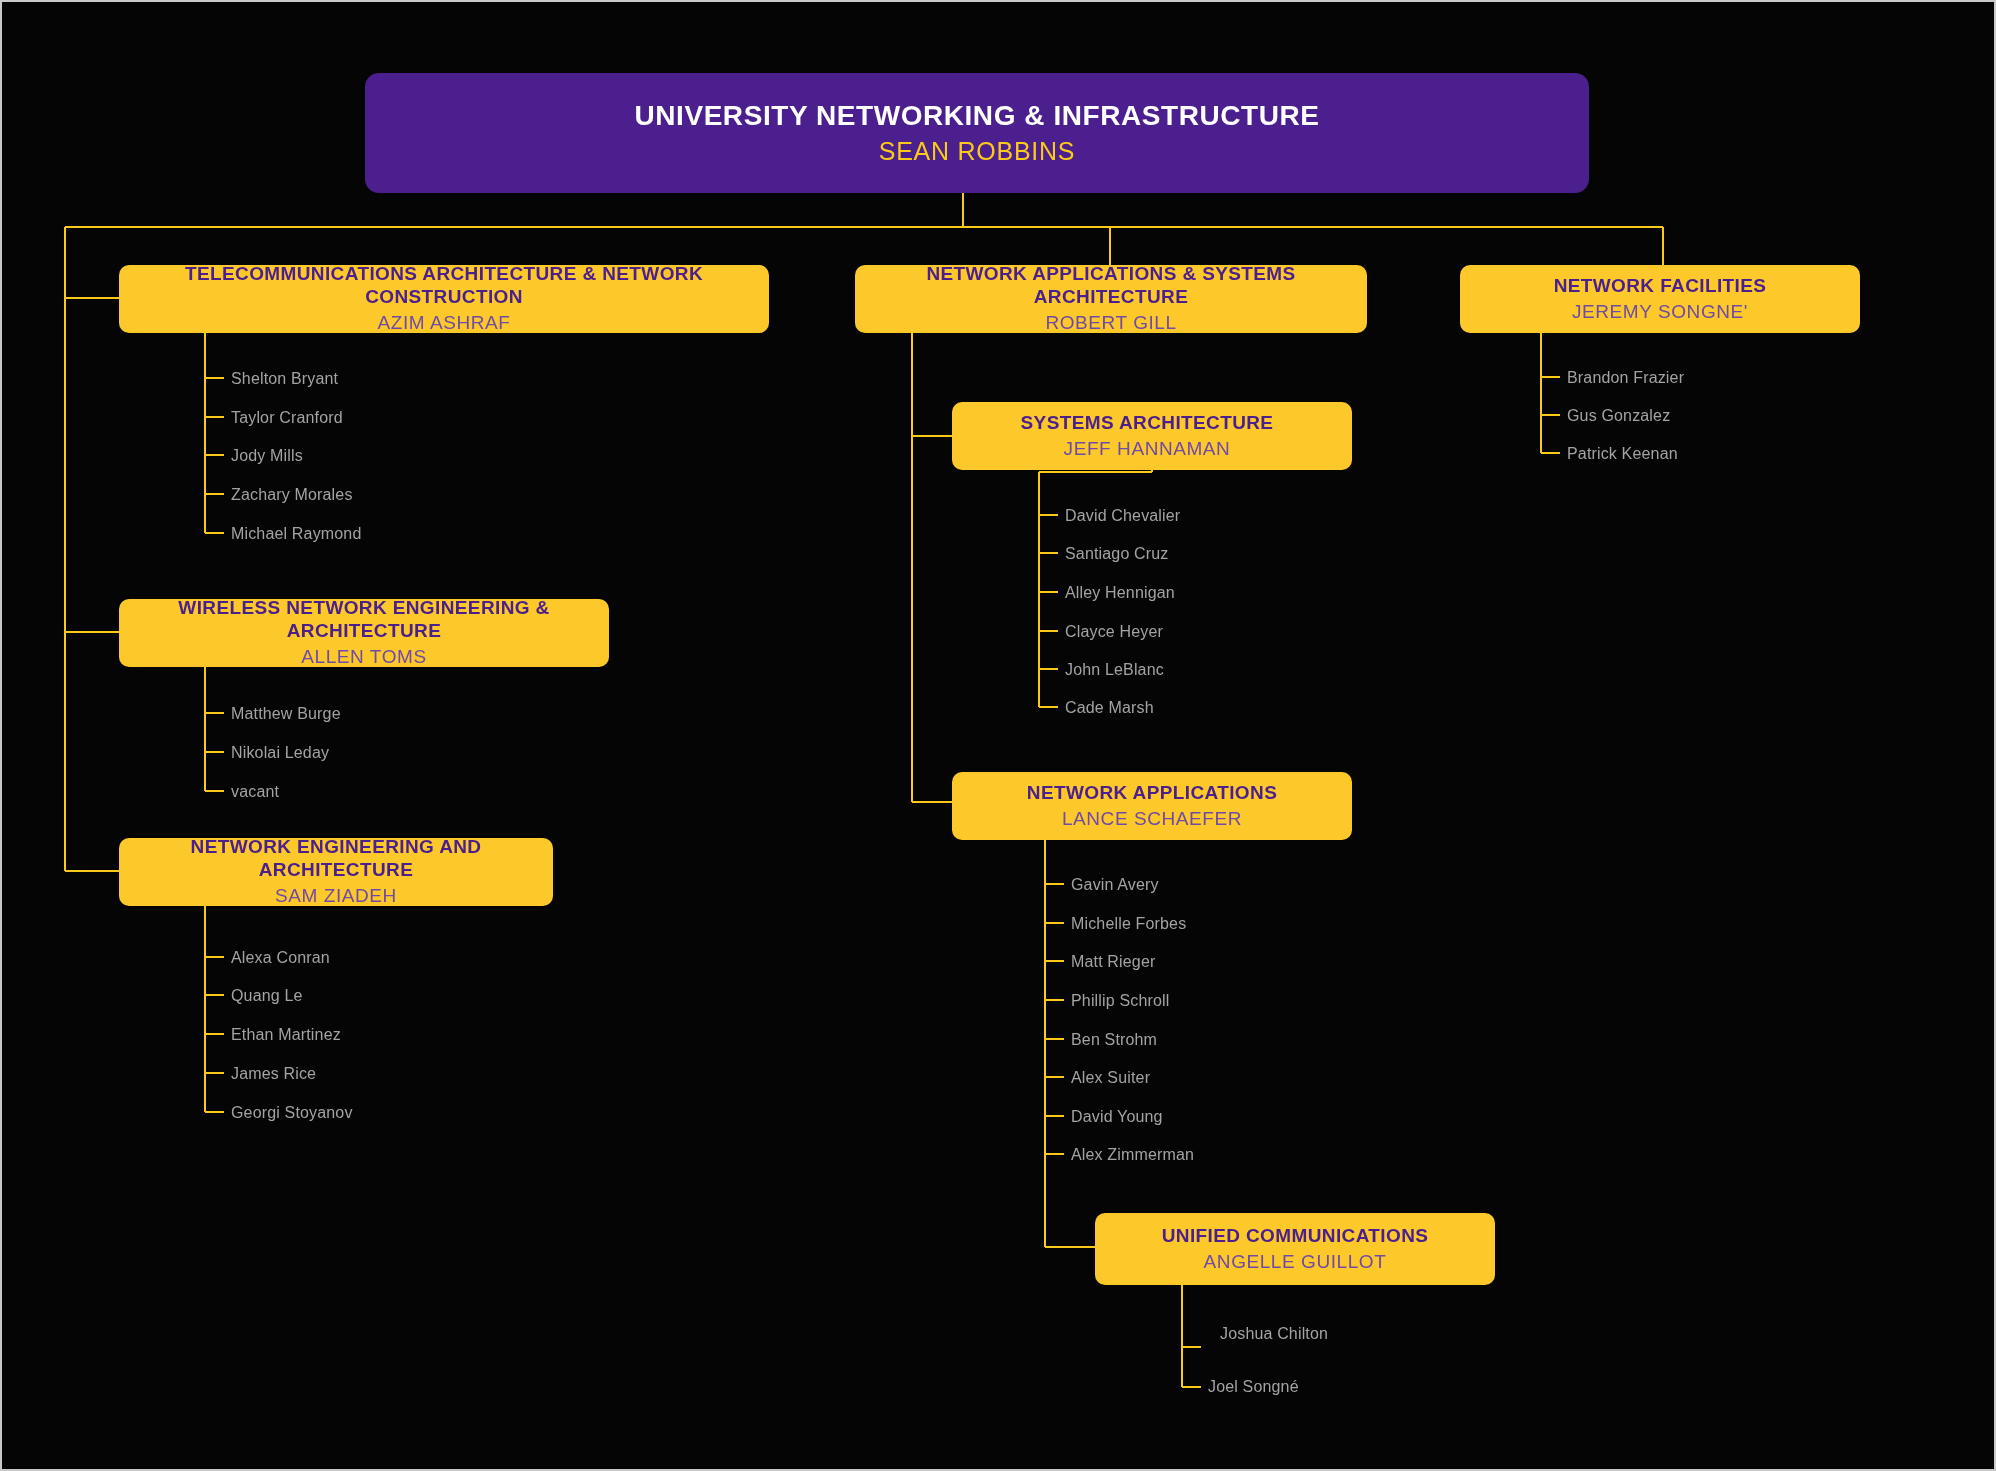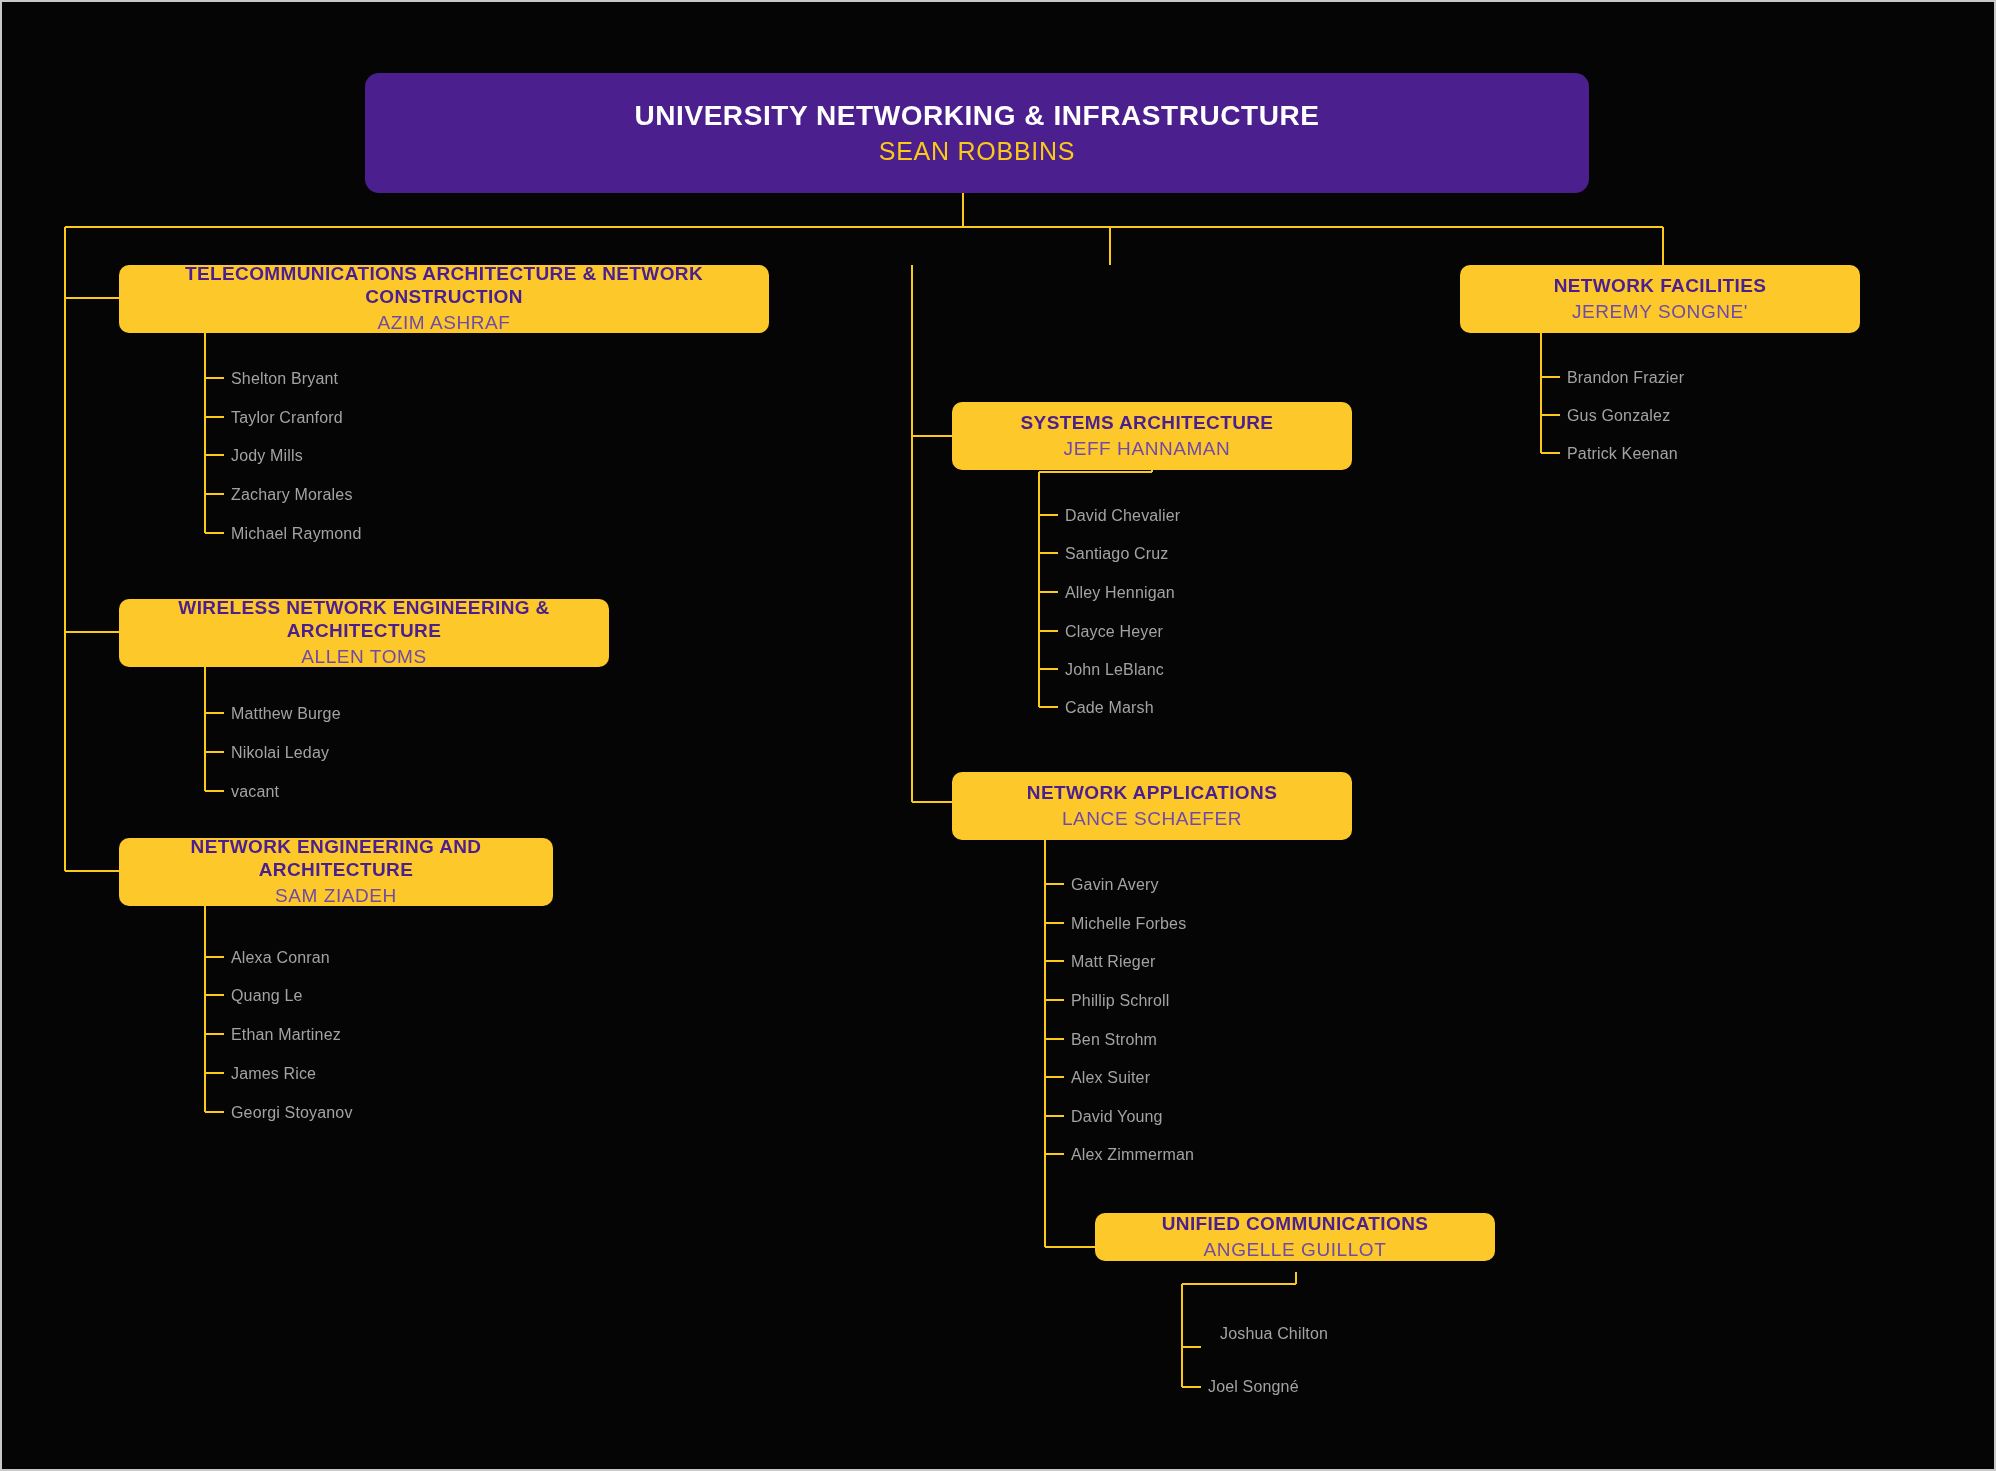--- a/index.html
+++ b/index.html
@@ -191,20 +191,24 @@
   <div class="node gold" style="left:117px; top:836px; width:434px; height:68px;">
     <div class="ttl">NETWORK ENGINEERING AND ARCHITECTURE</div>
     <div class="sub">SAM ZIADEH</div>
   </div>
   <div class="leaf" style="left:229px; top:948px;">Alexa Conran</div>
   <div class="leaf" style="left:229px; top:986px;">Quang Le</div>
   <div class="leaf" style="left:229px; top:1025px;">Ethan Martinez</div>
   <div class="leaf" style="left:229px; top:1064px;">James Rice</div>
   <div class="leaf" style="left:229px; top:1103px;">Georgi Stoyanov</div>
 
+  <div class="node gold" style="left:853px; top:263px; width:512px; height:68px;">
+    <div class="ttl">NETWORK APPLICATIONS &amp; SYSTEMS ARCHITECTURE</div>
+    <div class="sub">ROBERT GILL</div>
+  </div>
 
   <div class="node gold" style="left:950px; top:400px; width:400px; height:68px;padding-left:8px;">
     <div class="ttl">SYSTEMS ARCHITECTURE</div>
     <div class="sub">JEFF HANNAMAN</div>
   </div>
   <div class="leaf" style="left:1063px; top:506px;">David Chevalier</div>
   <div class="leaf" style="left:1063px; top:544px;">Santiago Cruz</div>
   <div class="leaf" style="left:1063px; top:583px;">Alley Hennigan</div>
   <div class="leaf" style="left:1063px; top:622px;">Clayce Heyer</div>
   <div class="leaf" style="left:1063px; top:660px;">John LeBlanc</div>
@@ -216,21 +220,21 @@
   </div>
   <div class="leaf" style="left:1069px; top:875px;">Gavin Avery</div>
   <div class="leaf" style="left:1069px; top:914px;">Michelle Forbes</div>
   <div class="leaf" style="left:1069px; top:952px;">Matt Rieger</div>
   <div class="leaf" style="left:1069px; top:991px;">Phillip Schroll</div>
   <div class="leaf" style="left:1069px; top:1030px;">Ben Strohm</div>
   <div class="leaf" style="left:1069px; top:1068px;">Alex Suiter</div>
   <div class="leaf" style="left:1069px; top:1107px;">David Young</div>
   <div class="leaf" style="left:1069px; top:1145px;">Alex Zimmerman</div>
 
-  <div class="node gold" style="left:1093px; top:1211px; width:400px; height:48px;">
+  <div class="node gold" style="left:1093px; top:1211px; width:400px; height:72px;">
     <div class="ttl">UNIFIED COMMUNICATIONS</div>
     <div class="sub">ANGELLE GUILLOT</div>
   </div>
   <div class="leaf" style="left:1206px; top:1324px;margin-left:12px;">Joshua Chilton</div>
   <div class="leaf" style="left:1206px; top:1377px;">Joel Songné</div>
 
   <div class="node gold" style="left:1458px; top:263px; width:400px; height:68px;">
     <div class="ttl">NETWORK FACILITIES</div>
     <div class="sub">JEREMY SONGNE'</div>
   </div>

